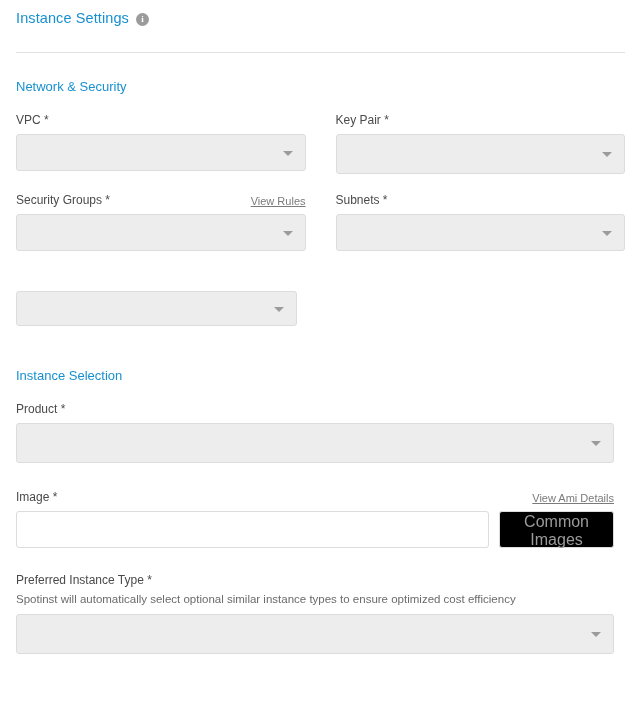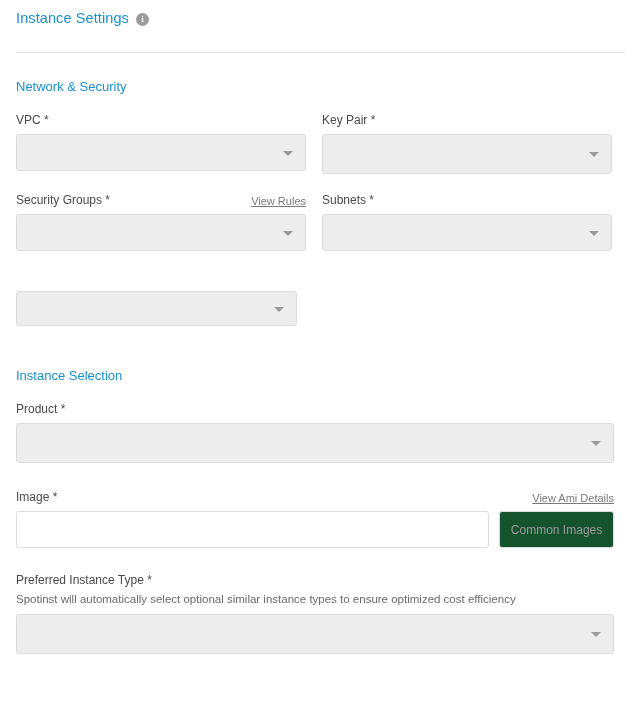--- a/index.html
+++ b/index.html
@@ -55,21 +55,21 @@
   
   .section-title {
     color: #1890d0;
     font-size: 13px;
     margin-top: 26px;
     margin-bottom: 18px;
   }
   
   .row {
     display: flex;
-    gap: 16px;
+    gap: 30px;
   }
   .field {
     margin-bottom: 18px;
   }
   .field.half { width: 290px; }
   .field.full { width: 598px; }
   .field.narrow { width: 281px; }
 
   .label-line {
     display: flex;
@@ -135,25 +135,25 @@
     font-family: "Liberation Sans", sans-serif;
     font-size: 12px;
     color: #4a4a4a;
     padding: 0 10px;
     outline: none;
   }
   .side-button {
     margin-left: 10px;
     width: 116px;
     height: 37px;
-    background: #14532d;
+    background: #000000;
     border: 1px solid #dcdcdc;
     border-radius: 3px;
     color: #9b9b9b;
-    font-size: 12px;
+    font-size: 16px;
     font-family: "Liberation Sans", sans-serif;
     cursor: pointer;
   }
   .helper-text {
     font-size: 11.5px;
     color: #6b6b6b;
     margin-bottom: 9px;
     margin-top: -1px;
   }
 </style>

